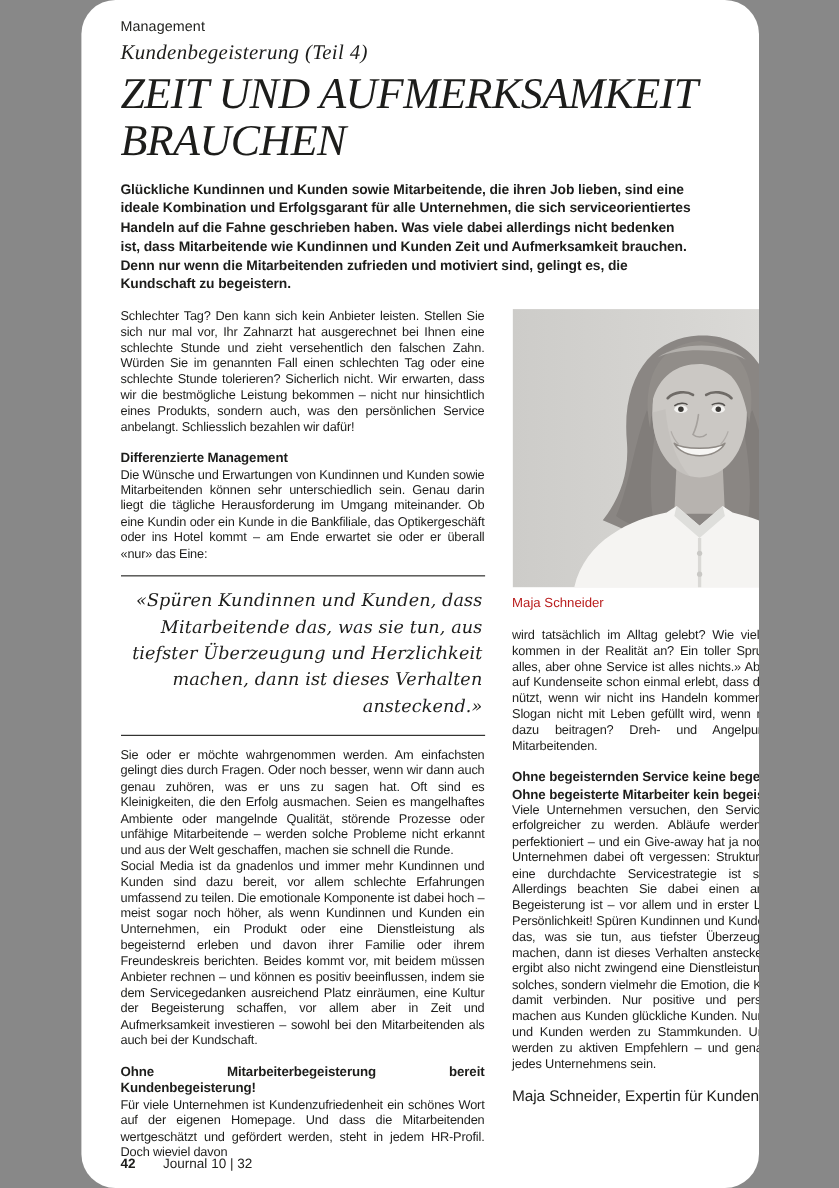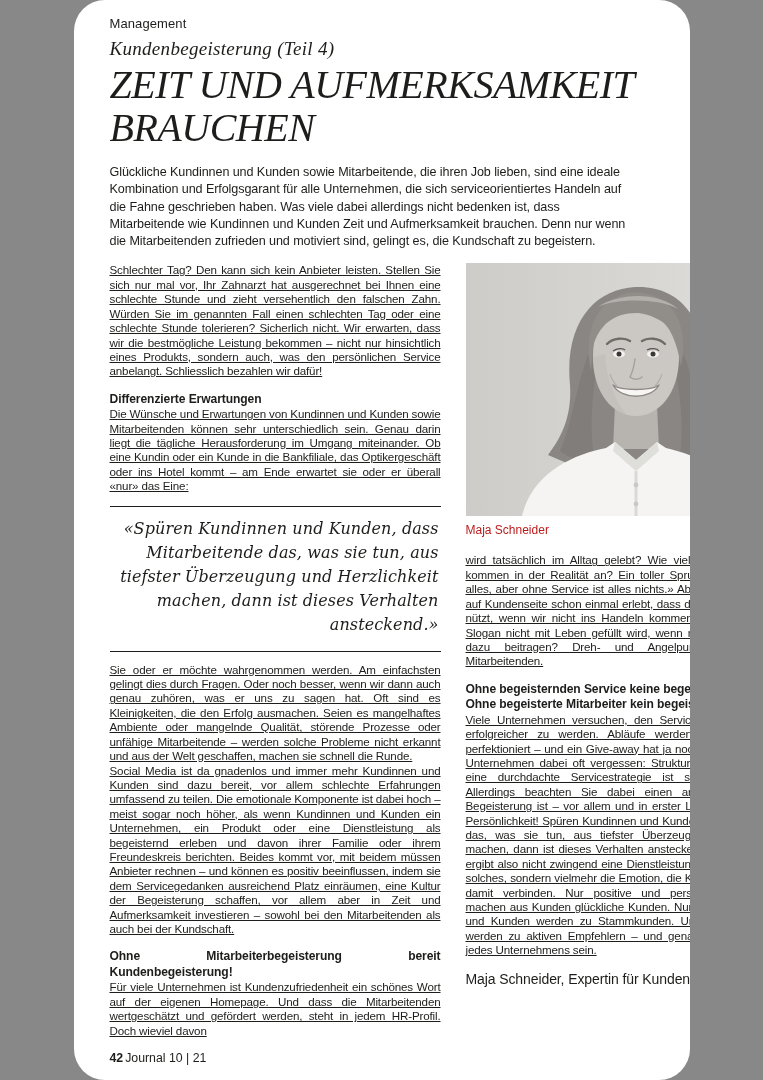--- a/index.html
+++ b/index.html
@@ -23,34 +23,34 @@
     font-style: italic; font-size: 19px; letter-spacing: 0.3px;
   }
   .headline {
     margin: 3px 0 0;
     font-family: "Liberation Serif", serif;
     font-style: italic; font-weight: 500;
     font-size: 40px; line-height: 43px; letter-spacing: -0.5px;
   }
   .intro {
     width: 524px; margin-top: 15px;
-    font-weight: normal; font-size: 12.6px; line-height: 17.3px;
+    font-weight: bold; font-size: 12.6px; line-height: 17.3px;
     letter-spacing: -0.1px;
   }
 
   .columns { display: flex; gap: 25px; margin-top: 13px; }
   .col-left  { width: 331px; }
   .col-right { width: 338px; }
 
   .body-text {
     font-size: 11.6px; line-height: 14.4px;
     letter-spacing: -0.15px; text-align: justify;
     hyphens: auto; -webkit-hyphens: auto;
   }
-  .body-text p { margin: 0; text-decoration: underline; }
+  .body-text p { margin: 0; }
   .subhead {
     margin: 13px 0 0; font-size: 12.1px; font-weight: bold;
     letter-spacing: -0.1px; line-height: 15.5px;
   }
   .subhead span { display: block; }
 
   .pullquote {
     margin: 12px 0 11px;
     border-top: 1.5px solid #1d1d1b;
     border-bottom: 1.5px solid #1d1d1b;
@@ -59,21 +59,21 @@
     font-style: italic; font-size: 16px; line-height: 24px;
     letter-spacing: 0.1px; text-align: right;
   }
 
   .photo { display: block; width: 338px; height: 253px; }
   .caption { margin: 7px 0 16px; font-size: 12px; color: #b91c1c; }
   .byline { margin-top: 14px; font-size: 14px; letter-spacing: -0.1px; }
 
   .footer {
     position: absolute; left: 36px; bottom: 15px;
-    display: flex; align-items: baseline; gap: 2px;
+    display: flex; align-items: baseline; gap: 25px;
     font-size: 12.3px;
   }
   .page-number { font-weight: bold; }
 </style>
 </head>
 <body>
 
 <div class="page">
   <div class="content">
 
@@ -82,21 +82,21 @@
     <h1 class="headline">
       <div>ZEIT UND AUFMERKSAMKEIT</div>
       <div>BRAUCHEN</div>
     </h1>
     <p class="intro">Glückliche Kundinnen und Kunden sowie Mitarbeitende, die ihren Job lieben, sind eine ideale Kombination und Erfolgsgarant für alle Unternehmen, die sich serviceorientiertes Handeln auf die Fahne geschrieben haben. Was viele dabei allerdings nicht bedenken ist, dass Mitarbeitende wie Kundinnen und Kunden Zeit und Aufmerksamkeit brauchen. Denn nur wenn die Mitarbeitenden zufrieden und motiviert sind, gelingt es, die Kundschaft zu begeistern.</p>
 
     <div class="columns">
 
       <div class="col-left body-text">
         <p>Schlechter Tag? Den kann sich kein Anbieter leisten. Stellen Sie sich nur mal vor, Ihr Zahnarzt hat ausgerechnet bei Ihnen eine schlechte Stunde und zieht versehentlich den falschen Zahn. Würden Sie im genannten Fall einen schlechten Tag oder eine schlechte Stunde tolerieren? Sicherlich nicht. Wir erwarten, dass wir die bestmögliche Leistung bekommen – nicht nur hinsichtlich eines Produkts, sondern auch, was den persönlichen Service anbelangt. Schliesslich bezahlen wir dafür!</p>
-        <h3 class="subhead">Differenzierte Erwartungen</h3>
+        <h3 class="subhead">Differenzierte Management</h3>
         <p>Die Wünsche und Erwartungen von Kundinnen und Kunden sowie Mitarbeitenden können sehr unterschiedlich sein. Genau darin liegt die tägliche Herausforderung im Umgang miteinander. Ob eine Kundin oder ein Kunde in die Bankfiliale, das Optikergeschäft oder ins Hotel kommt – am Ende erwartet sie oder er überall «nur» das Eine:</p>
         <blockquote class="pullquote">«Spüren Kundinnen und Kunden, dass Mitarbeitende das, was sie tun, aus tiefster Überzeugung und Herzlichkeit machen, dann ist dieses Verhalten ansteckend.»</blockquote>
         <p>Sie oder er möchte wahrgenommen werden. Am einfachsten gelingt dies durch Fragen. Oder noch besser, wenn wir dann auch genau zuhören, was er uns zu sagen hat. Oft sind es Kleinigkeiten, die den Erfolg ausmachen. Seien es mangelhaftes Ambiente oder mangelnde Qualität, störende Prozesse oder unfähige Mitarbeitende – werden solche Probleme nicht erkannt und aus der Welt geschaffen, machen sie schnell die Runde.</p>
         <p>Social Media ist da gnadenlos und immer mehr Kundinnen und Kunden sind dazu bereit, vor allem schlechte Erfahrungen umfassend zu teilen. Die emotionale Komponente ist dabei hoch – meist sogar noch höher, als wenn Kundinnen und Kunden ein Unternehmen, ein Produkt oder eine Dienstleistung als begeisternd erleben und davon ihrer Familie oder ihrem Freundeskreis berichten. Beides kommt vor, mit beidem müssen Anbieter rechnen – und können es positiv beeinflussen, indem sie dem Servicegedanken ausreichend Platz einräumen, eine Kultur der Begeisterung schaffen, vor allem aber in Zeit und Aufmerksamkeit investieren – sowohl bei den Mitarbeitenden als auch bei der Kundschaft.</p>
         <h3 class="subhead">Ohne Mitarbeiterbegeisterung bereit Kundenbegeisterung!</h3>
         <p>Für viele Unternehmen ist Kundenzufriedenheit ein schönes Wort auf der eigenen Homepage. Und dass die Mitarbeitenden wertgeschätzt und gefördert werden, steht in jedem HR-Profil. Doch wieviel davon</p>
       </div>
 
       <div class="col-right">
 
@@ -155,15 +155,15 @@
           </h3>
           <p>Viele Unternehmen versuchen, den Service zu verbessern, um erfolgreicher zu werden. Abläufe werden optimiert, Prozesse perfektioniert – und ein Give-away hat ja noch nie geschadet. Was Unternehmen dabei oft vergessen: Strukturen sind das eine und eine durchdachte Servicestrategie ist sicher nicht verkehrt. Allerdings beachten Sie dabei einen anderen Aspekt nicht: Begeisterung ist – vor allem und in erster Linie – eine Sache der Persönlichkeit! Spüren Kundinnen und Kunden, dass Mitarbeitende das, was sie tun, aus tiefster Überzeugung und Herzlichkeit machen, dann ist dieses Verhalten ansteckend. Den wahren Wert ergibt also nicht zwingend eine Dienstleistung oder ein Produkt als solches, sondern vielmehr die Emotion, die Kundinnen und Kunden damit verbinden. Nur positive und persönliche Beziehungen machen aus Kunden glückliche Kunden. Nur glückliche Kundinnen und Kunden werden zu Stammkunden. Und nur Stammkunden werden zu aktiven Empfehlern – und genau das sollte das Ziel jedes Unternehmens sein.</p>
           <div class="byline">Maja Schneider, Expertin für Kundenbegeisterung</div>
         </div>
       </div>
     </div>
   </div>
 
   <div class="footer">
     <span class="page-number">42</span>
-    <span class="journal-name">Journal 10 | 21</span>
+    <span class="journal-name">Journal 10 | 32</span>
   </div>
 </div>
 
 </body></html>

